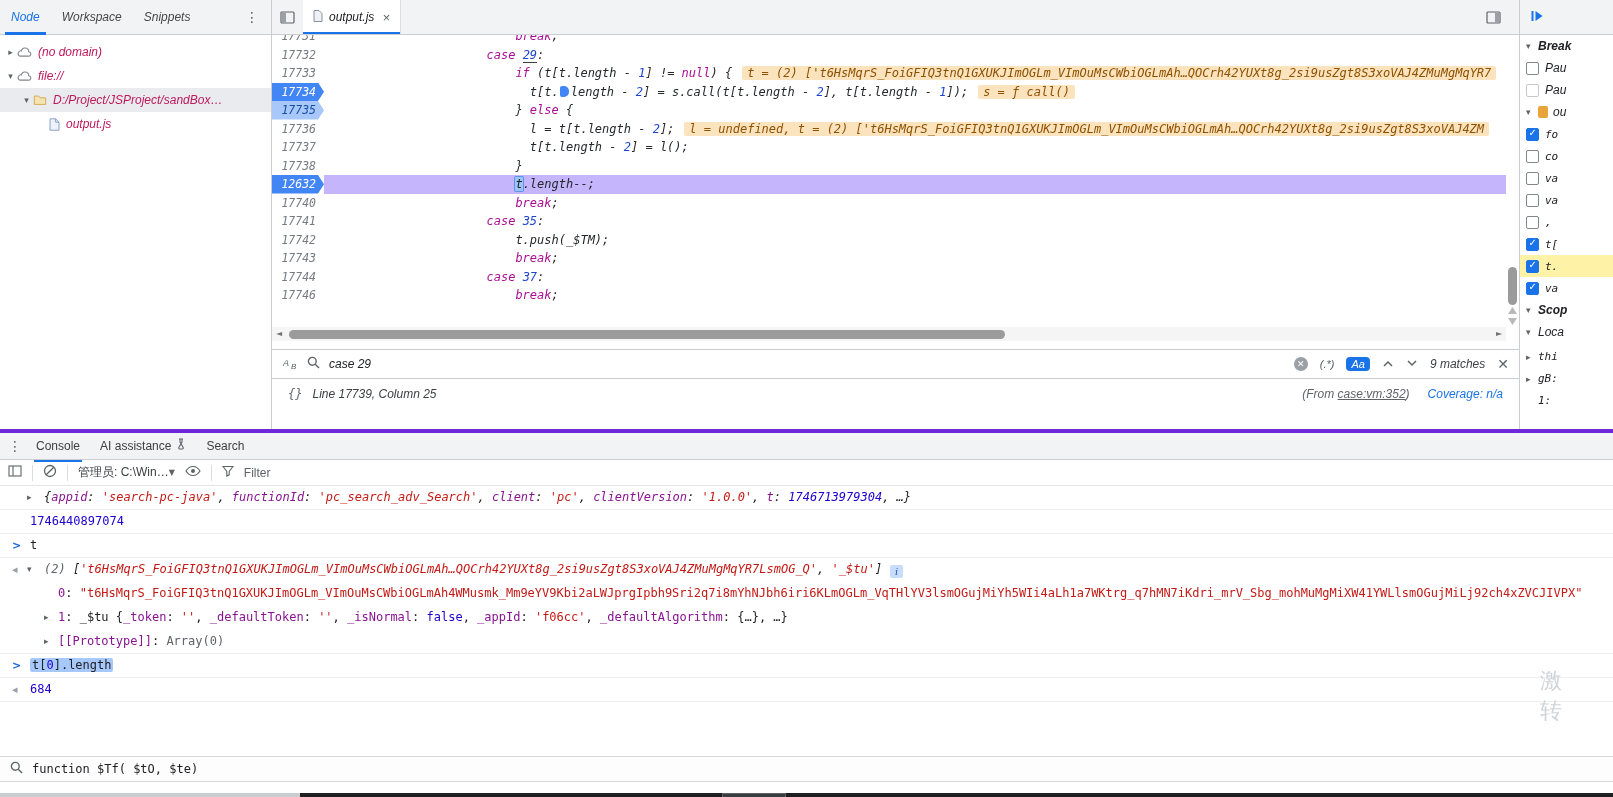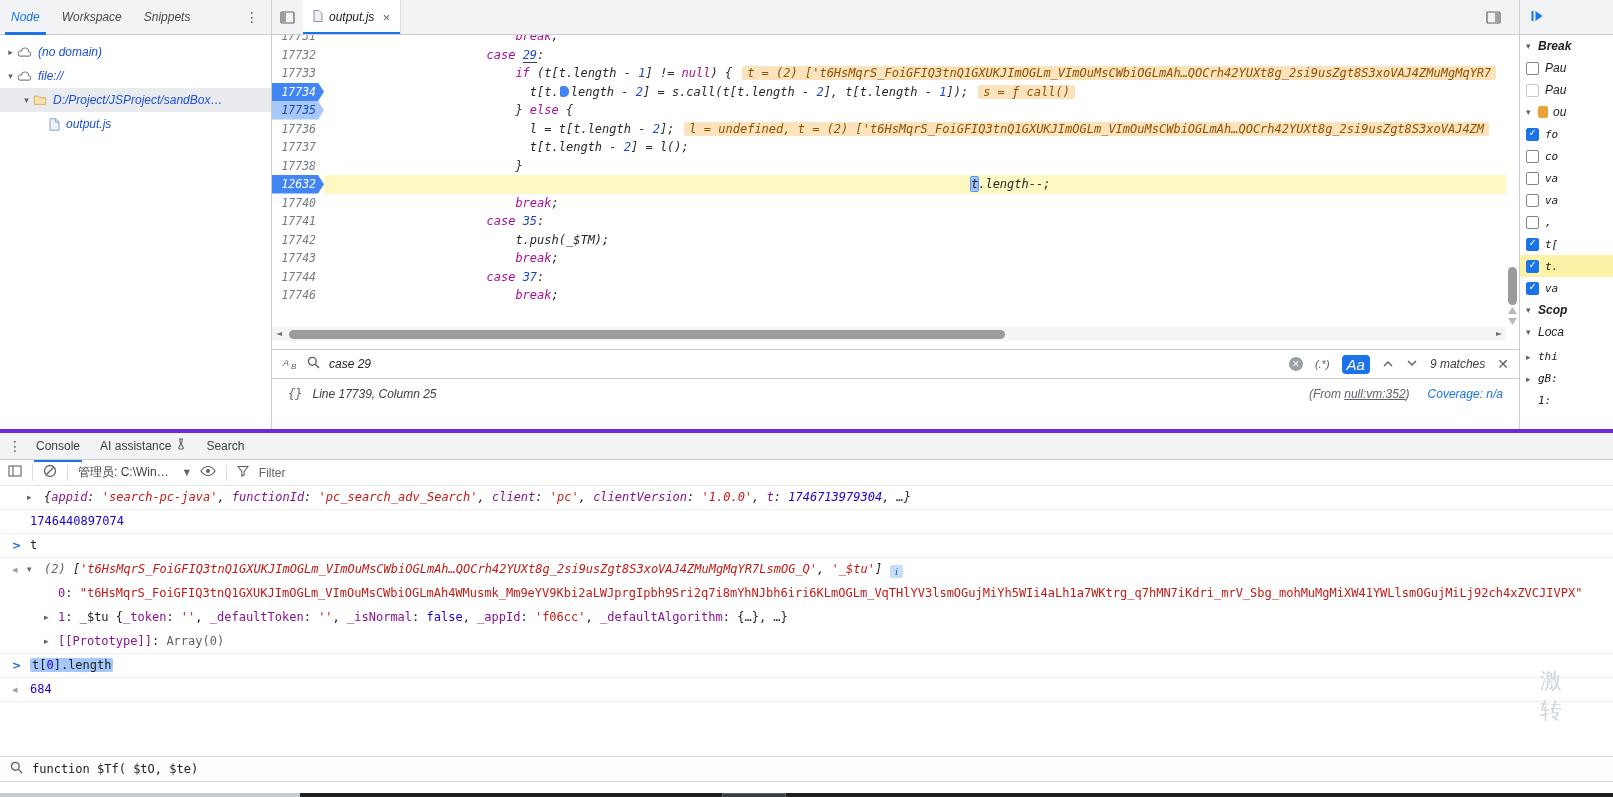--- a/index.html
+++ b/index.html
@@ -14,42 +14,42 @@
   .tabbar{height:35px;background:#f1f3f4;border-bottom:1px solid #cacdd1;display:flex;align-items:center;flex:0 0 35px;}
   .nav .tab{padding:0 11px;height:35px;line-height:34px;color:#44474a;position:relative;cursor:default;}
   .nav .tab.active{color:#1a73e8;}
   .nav .tab.active::after{content:"";position:absolute;left:5px;right:5px;bottom:0;height:3px;background:#1a73e8;}
   .kebab{color:#5f6368;font-size:14px;margin-left:auto;margin-right:12px;letter-spacing:0;}
   .tree{padding-top:5px;}
   .nrow{height:24px;display:flex;align-items:center;white-space:nowrap;overflow:hidden;}
   .nrow.sel{background:#e9ebee;}
   .nrow .arr{width:13px;text-align:center;color:#5f6368;font-size:9px;flex:0 0 13px;}
   .nrow .nicon{display:inline-flex;margin-right:6px;}
-  .nrow .nlabel{color:#1d4ed8;}
+  .nrow .nlabel{color:#be185d;}
 
   
   .editor{flex:1;min-width:0;display:flex;flex-direction:column;background:#fff;}
   .etabbar{height:35px;background:#f1f3f4;border-bottom:1px solid #cacdd1;display:flex;align-items:stretch;flex:0 0 35px;}
   .icon-btn{display:flex;align-items:center;padding:0 8px;}
   .icon-btn.right{margin-left:auto;margin-right:10px;}
   .etab{display:flex;align-items:center;gap:6px;background:#fff;padding:0 10px;border-right:1px solid #dcdfe3;position:relative;}
   .etab::after{content:"";position:absolute;left:0;right:0;bottom:0;height:2px;background:#1a73e8;}
   .etitle{color:#202124;}
   .eclose{color:#5f6368;font-size:13px;margin-left:2px;}
 
   .code-wrap{position:relative;height:292px;overflow:hidden;flex:0 0 292px;}
   .code-scroll{transform:translateY(-8px);}
   .cl{display:flex;height:18.5px;line-height:18.5px;font-family:"DejaVu Sans Mono","Liberation Mono",monospace;font-size:12px;white-space:pre;margin-right:13px;}
   .cl .g{flex:0 0 52px;text-align:right;padding-right:8px;color:#747b82;font-size:11.5px;}
   .cl .g.bp{background:#4285f4;color:#fff;clip-path:polygon(0 0,calc(100% - 6px) 0,100% 50%,calc(100% - 6px) 100%,0 100%);}
   .cl .g.bpl{background:#a8c7fa;color:#174ea6;clip-path:polygon(0 0,calc(100% - 6px) 0,100% 50%,calc(100% - 6px) 100%,0 100%);}
   .cl .g.exec{background:#4285f4;color:#fff;clip-path:polygon(0 0,calc(100% - 6px) 0,100% 50%,calc(100% - 6px) 100%,0 100%);}
   .cl .fold{flex:0 0 14px;}
   .cl .ct{flex:1;min-width:0;overflow:hidden;}
-  .cl.exec .ct,.cl.exec .fold{background:#fef9c3;text-align:center;}
+  .cl.exec .ct,.cl.exec .fold{background:#c4b5fd;}
   .tk-k{color:#aa0d94;}
   .tk-n{color:#1c46d0;}
   .tk-d{color:#25282c;}
   .tk-m{border-bottom:1px solid #3c4043;}
   .tk-sel{background:#9ec3f8;box-shadow:0 0 0 1px #5f93e8;border-radius:1px;}
   .hint{background:#fbe3bd;color:#8f5000;padding:0 5px;margin-left:10px;border-radius:2px;}
   .bp-inline{display:inline-block;width:9px;height:11px;background:#4285f4;border-radius:2px 5px 5px 2px;vertical-align:-1px;margin:0 2px 0 1px;}
 
   .vscroll{position:absolute;top:0;right:0;width:13px;height:100%;}
   .vthumb{position:absolute;right:2px;top:232px;width:9px;height:38px;background:#9b9b9b;border-radius:5px;}
@@ -61,21 +61,21 @@
   .harrow{position:absolute;top:0;width:14px;height:14px;color:#6e6e6e;font-size:8px;line-height:14px;text-align:center;font-family:"DejaVu Sans",sans-serif;}
   .harrow.l{left:0;}
   .harrow.r{right:0;}
   .hthumb{position:absolute;left:17px;top:2.5px;width:716px;height:9px;background:#9b9b9b;border-radius:5px;}
 
   .findbar{height:30px;flex:0 0 30px;margin-top:8px;border-top:1px solid #cacdd1;border-bottom:1px solid #cacdd1;display:flex;align-items:center;padding:0 10px;gap:9px;background:#fff;}
   .fquery{color:#202124;}
   .fright{margin-left:auto;display:flex;align-items:center;gap:12px;}
   .clearx{width:14px;height:14px;border-radius:50%;background:#9aa0a6;color:#fff;font-size:9px;line-height:14px;text-align:center;}
   .regex-chip{color:#5f6368;font-size:11px;}
-  .case-chip{background:#1a73e8;color:#fff;border-radius:4px;padding:1px 5px;font-size:15px;}
+  .case-chip{background:#1a73e8;color:#fff;border-radius:4px;padding:1px 5px;font-size:11px;}
   .fmatches{color:#3c4043;}
   .fclose{color:#5f6368;font-size:14px;}
 
   .statusbar{height:30px;flex:0 0 30px;display:flex;align-items:center;padding:0 16px;color:#3c4043;gap:10px;}
   .brace{font-family:"DejaVu Sans Mono",monospace;color:#5f6368;}
   .sright{margin-left:auto;display:flex;align-items:center;gap:18px;}
   .from{color:#5f6368;}
   .und{text-decoration:underline;}
   .coverage{color:#1a73e8;}
 
@@ -96,21 +96,21 @@
   .keycol{color:#881391;}
 
   
   .drawer{height:387px;display:flex;flex-direction:column;background:#fff;}
   .dtabbar{height:27px;flex:0 0 27px;background:#f1f3f4;border-bottom:1px solid #cacdd1;display:flex;align-items:center;}
   .dtabbar .kebab{margin:0 4px 0 8px;}
   .dtab{height:27px;line-height:26px;padding:16px 10px;color:#3c4043;position:relative;display:flex;align-items:center;gap:5px;}
   .dtab.active::after{content:"";position:absolute;left:8px;right:8px;bottom:0;height:2px;background:#1a73e8;}
   .ctoolbar{height:26px;flex:0 0 26px;border-bottom:1px solid #e3e4e6;display:flex;align-items:center;padding:0 8px;gap:10px;}
   .tsep{width:1px;height:16px;background:#dadce0;}
-  .ctx{display:flex;align-items:center;gap:15px;color:#3c4043;}
+  .ctx{display:flex;align-items:center;gap:0;color:#3c4043;}
   .caret-down{color:#5f6368;font-size:8px;font-family:"DejaVu Sans",sans-serif;}
   .filterlab{color:#5f6368;}
 
   .cmsgs{height:270px;flex:0 0 270px;overflow:hidden;font-family:"DejaVu Sans Mono","Liberation Mono",monospace;font-size:12px;position:relative;}
   .crow{position:relative;padding:3px 8px 3px 30px;line-height:17px;white-space:nowrap;overflow:hidden;border-bottom:1px solid transparent;}
   .crow.bb{border-bottom-color:#f0f0f1;}
   .lead{position:absolute;left:12px;top:3px;font-family:"DejaVu Sans",sans-serif;}
   .lead.chev{color:#1a66d9;font-weight:700;font-size:11px;}
   .lead.res{color:#9aa0a6;font-size:11px;}
   .caret{position:absolute;top:3px;color:#5f6368;font-size:9px;font-family:"DejaVu Sans",sans-serif;}
@@ -273,21 +273,21 @@
             </svg></span>
         <span class="fmatches">9 matches</span>
         <span class="fclose">✕</span>
       </span>
     </div>
 
     <div class="statusbar">
       <span class="brace">{}</span>
       <span class="pos">Line 17739, Column 25</span>
       <span class="sright">
-        <span class="from"><span>(From </span><span class="und">null:vm:352</span><span>)</span></span>
+        <span class="from"><span>(From </span><span class="und">case:vm:352</span><span>)</span></span>
         <span class="coverage">Coverage: n/a</span>
       </span>
     </div>
   </div>
 
   <div class="dpanel">
     <div class="dtop">
       <span>
         <svg width="15" height="14" viewBox="0 0 14 14">
             <rect x="2" y="2" width="2" height="10" fill="#1a73e8"></rect>

